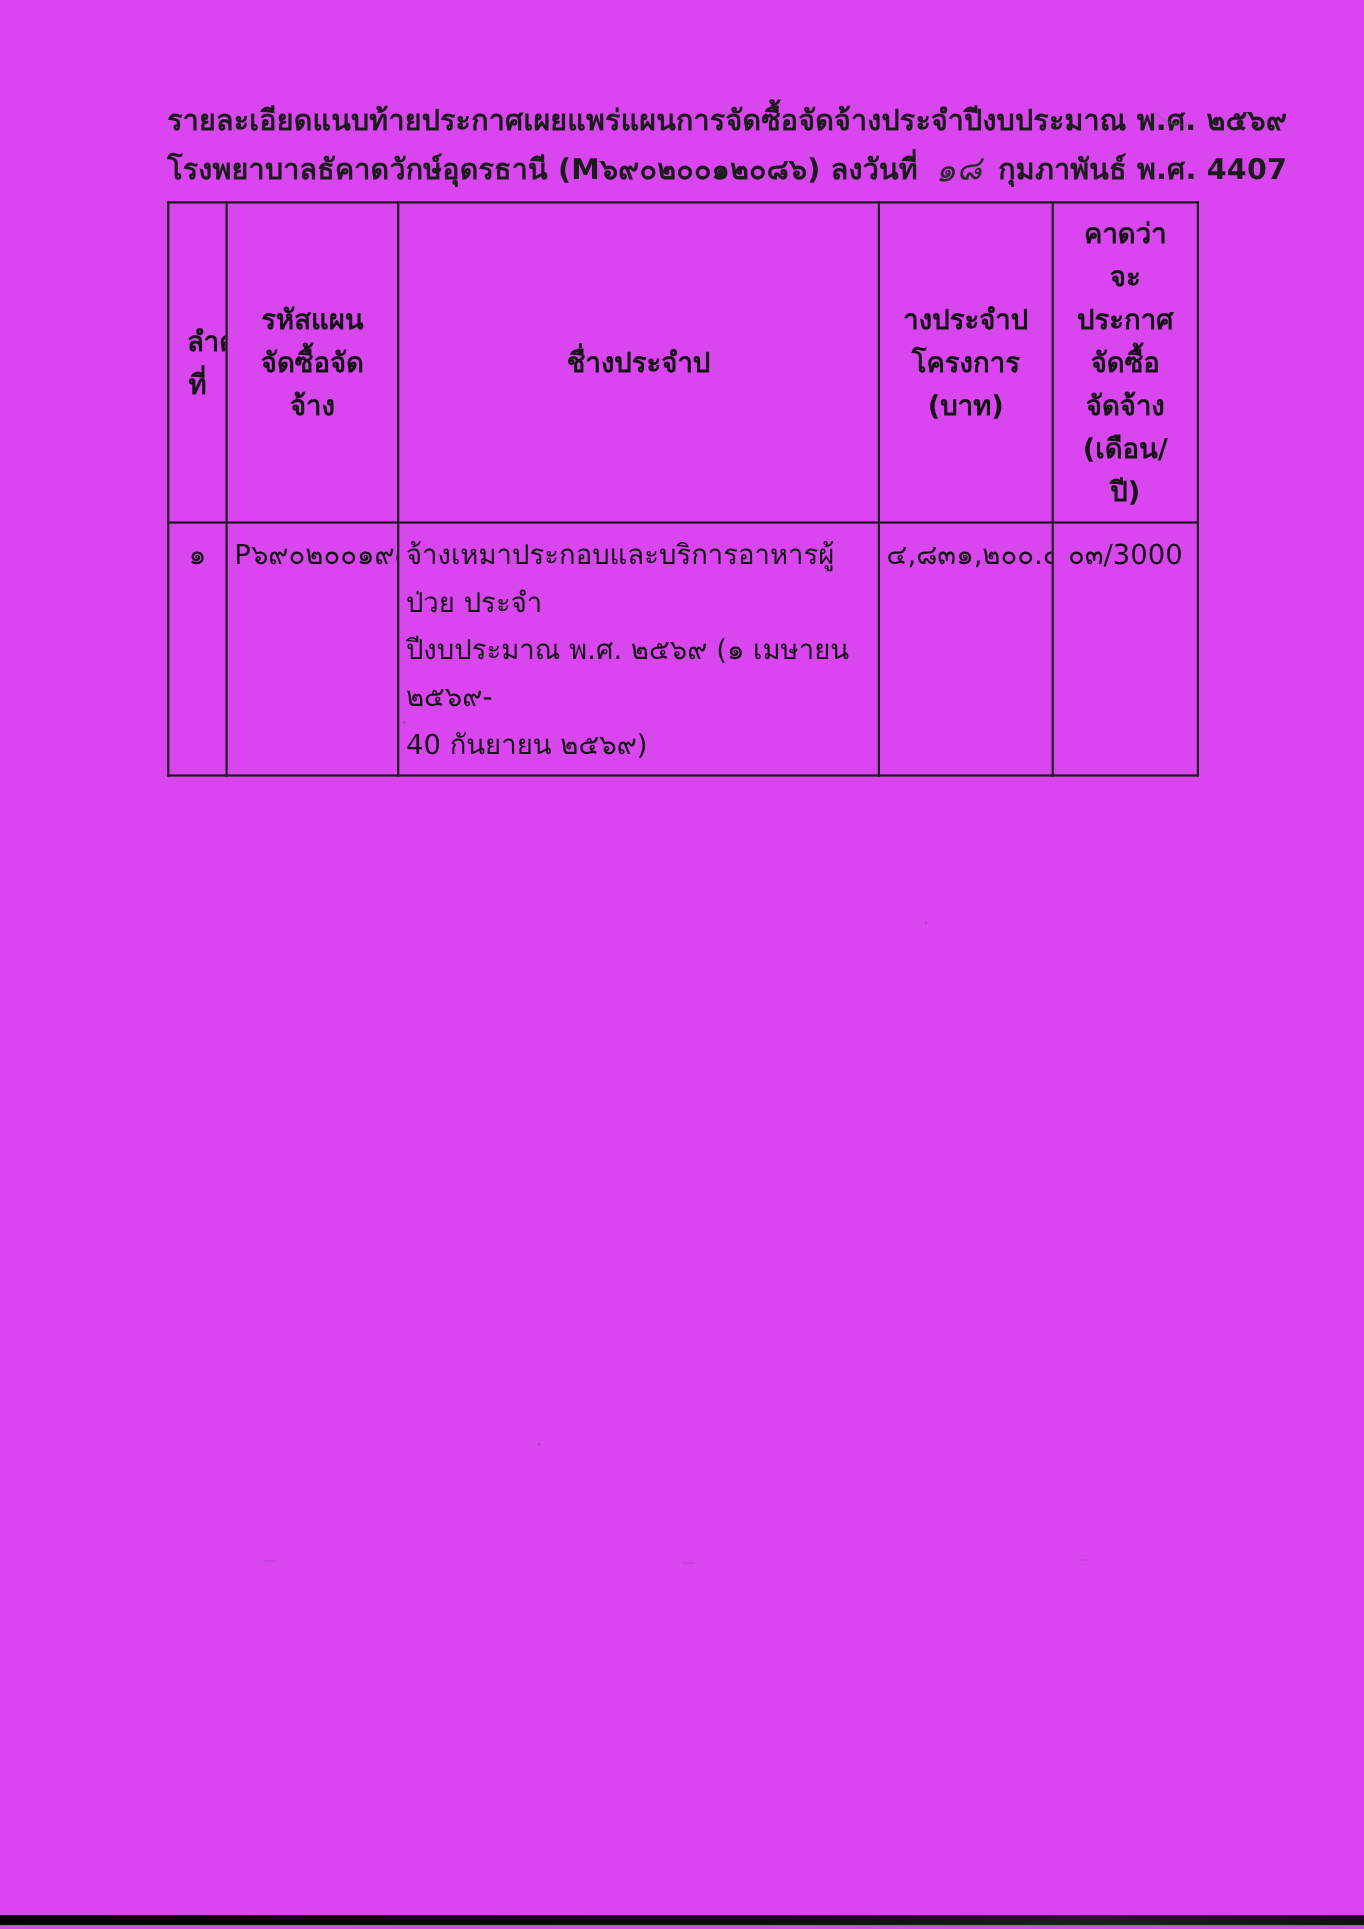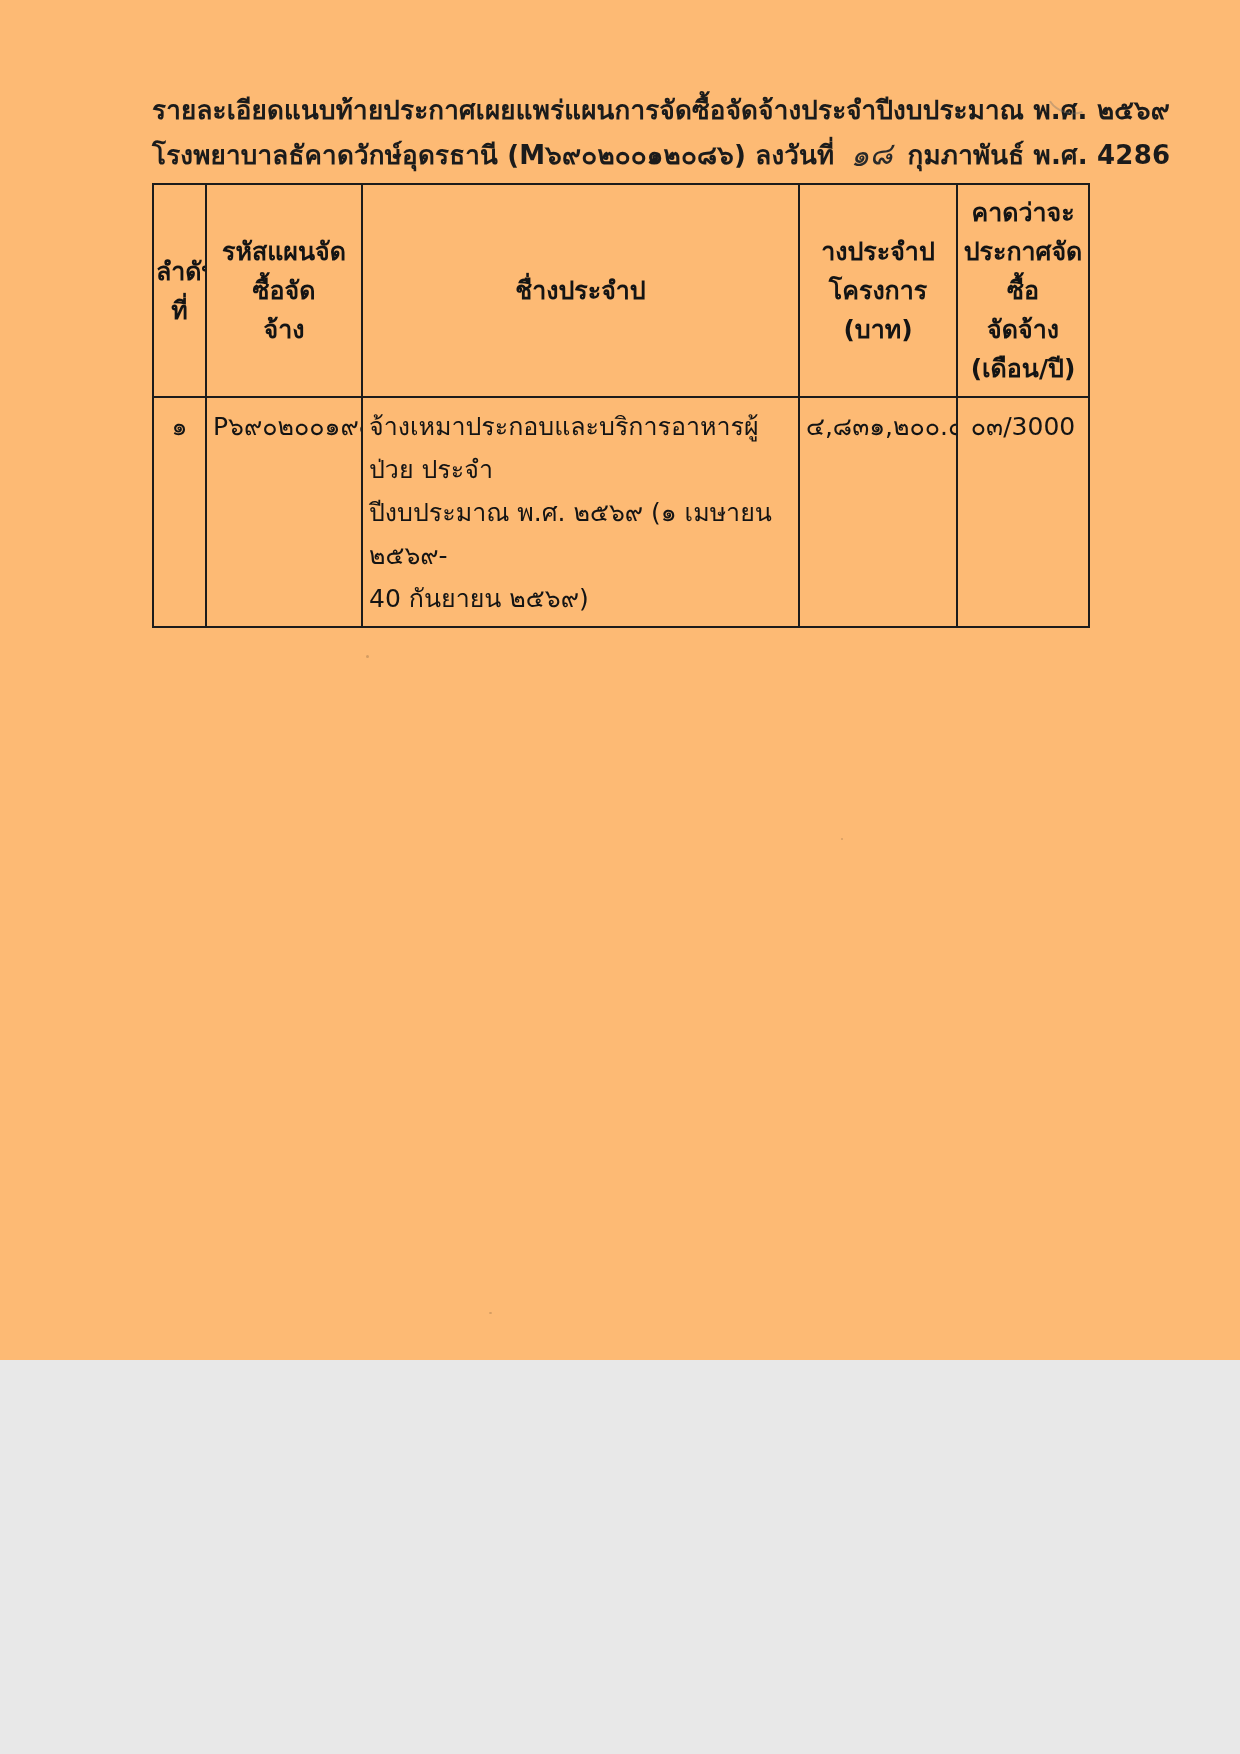--- a/index.html
+++ b/index.html
@@ -1,20 +1,20 @@
 <!DOCTYPE html>
 <html><head>
 <meta charset="utf-8">
 <style>
   html,body { margin:0; padding:0; background:#e8e8e8; }
   .page {
     position:relative;
-    width:1240px; height:1360px;
+    width:1240px; height:1754px;
     margin:0 auto;
-    background:#fdba74;
+    background:#d946ef;
     overflow:hidden;
     font-family:"DejaVu Sans","Liberation Sans",sans-serif;
     color:#1b1b1b;
   }
   .titles {
     position:absolute;
     top:88px; left:152px; width:936px;
     text-align:center;
     font-weight:bold;
     font-size:26px;
@@ -44,21 +44,21 @@
     font-size:25px;
     color:#141414;
     overflow:hidden;
   }
   .doc-table th {
     font-weight:bold;
     text-align:center;
     vertical-align:middle;
     line-height:39px;
     white-space:pre-line;
-    padding:8px 2px;
+    padding:8px 16px;
     height:150px;
   }
   .doc-table td {
     vertical-align:top;
     line-height:43px;
     padding:7px 6px 6px 6px;
     height:124px;
   }
   td.c-center { text-align:center; }
   td.c-left   { text-align:left; white-space:pre-line; }
@@ -89,21 +89,21 @@
 </head>
 <body>
 
 <div class="page">
 
   <div class="titles">
     <div class="title-line">รายละเอียดแนบท้ายประกาศเผยแพร่แผนการจัดซื้อจัดจ้างประจำปีงบประมาณ พ.ศ. ๒๕๖๙</div>
     <div class="title-line">
       <span>โรงพยาบาลธัคาดวักษ์อุดรธานี (M๖๙๐๒๐๐๑๒๐๘๖) ลงวันที่</span>
       <span class="handwritten">๑๘</span>
-      <span>กุมภาพันธ์ พ.ศ. 4286</span>
+      <span>กุมภาพันธ์ พ.ศ. 4407</span>
     </div>
   </div>
 
   <table class="doc-table">
     <colgroup>
       <col style="width:53px">
       <col style="width:156px">
       <col style="width:437px">
       <col style="width:158px">
       <col style="width:132px">

